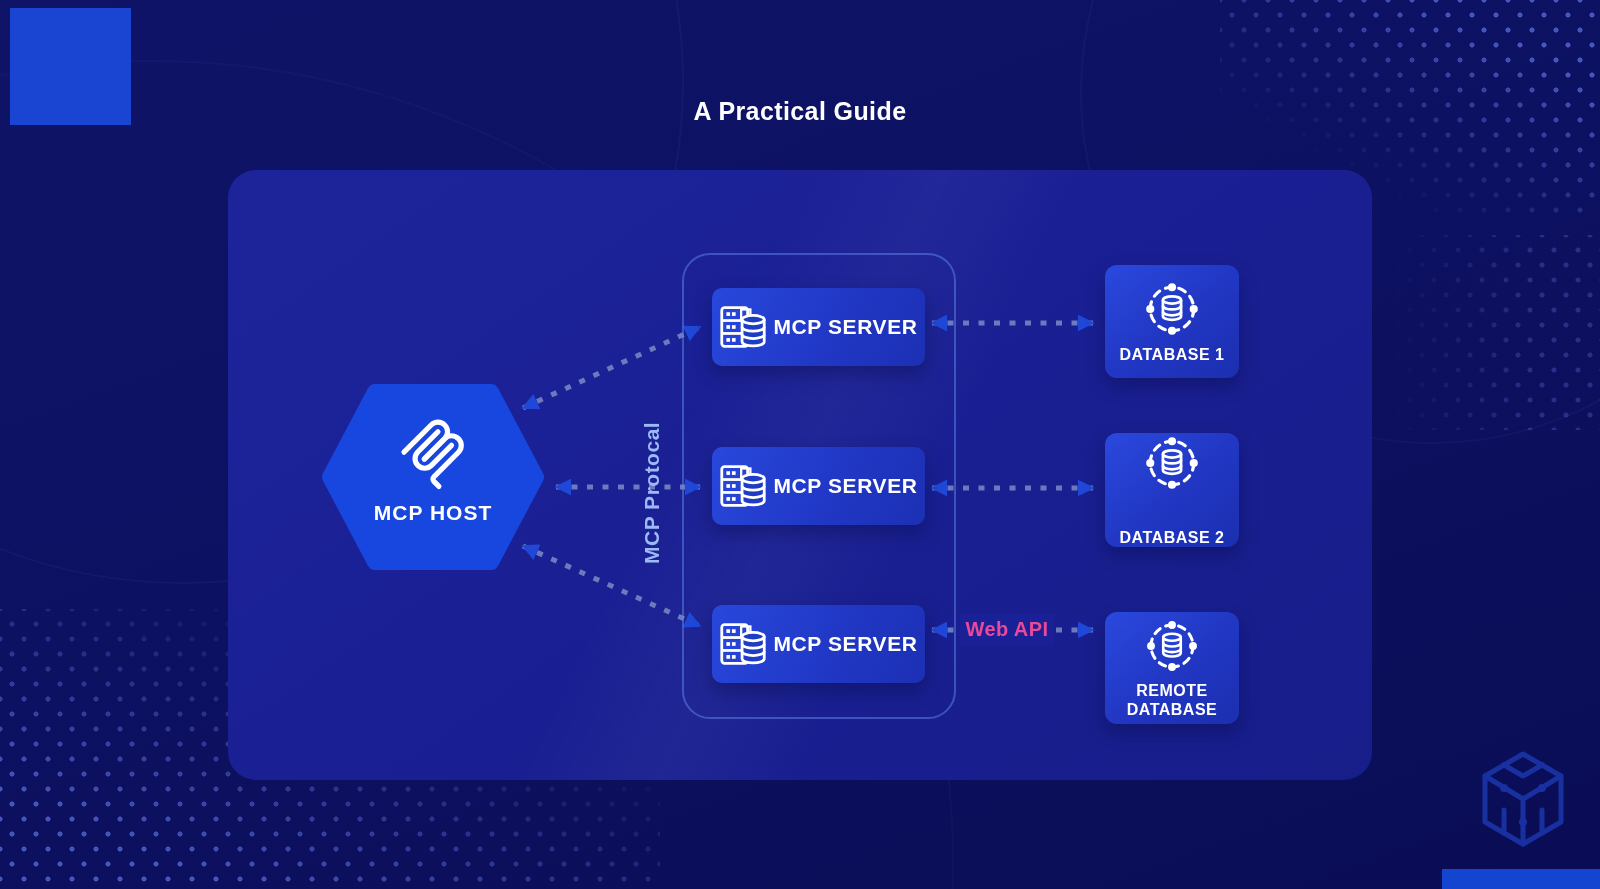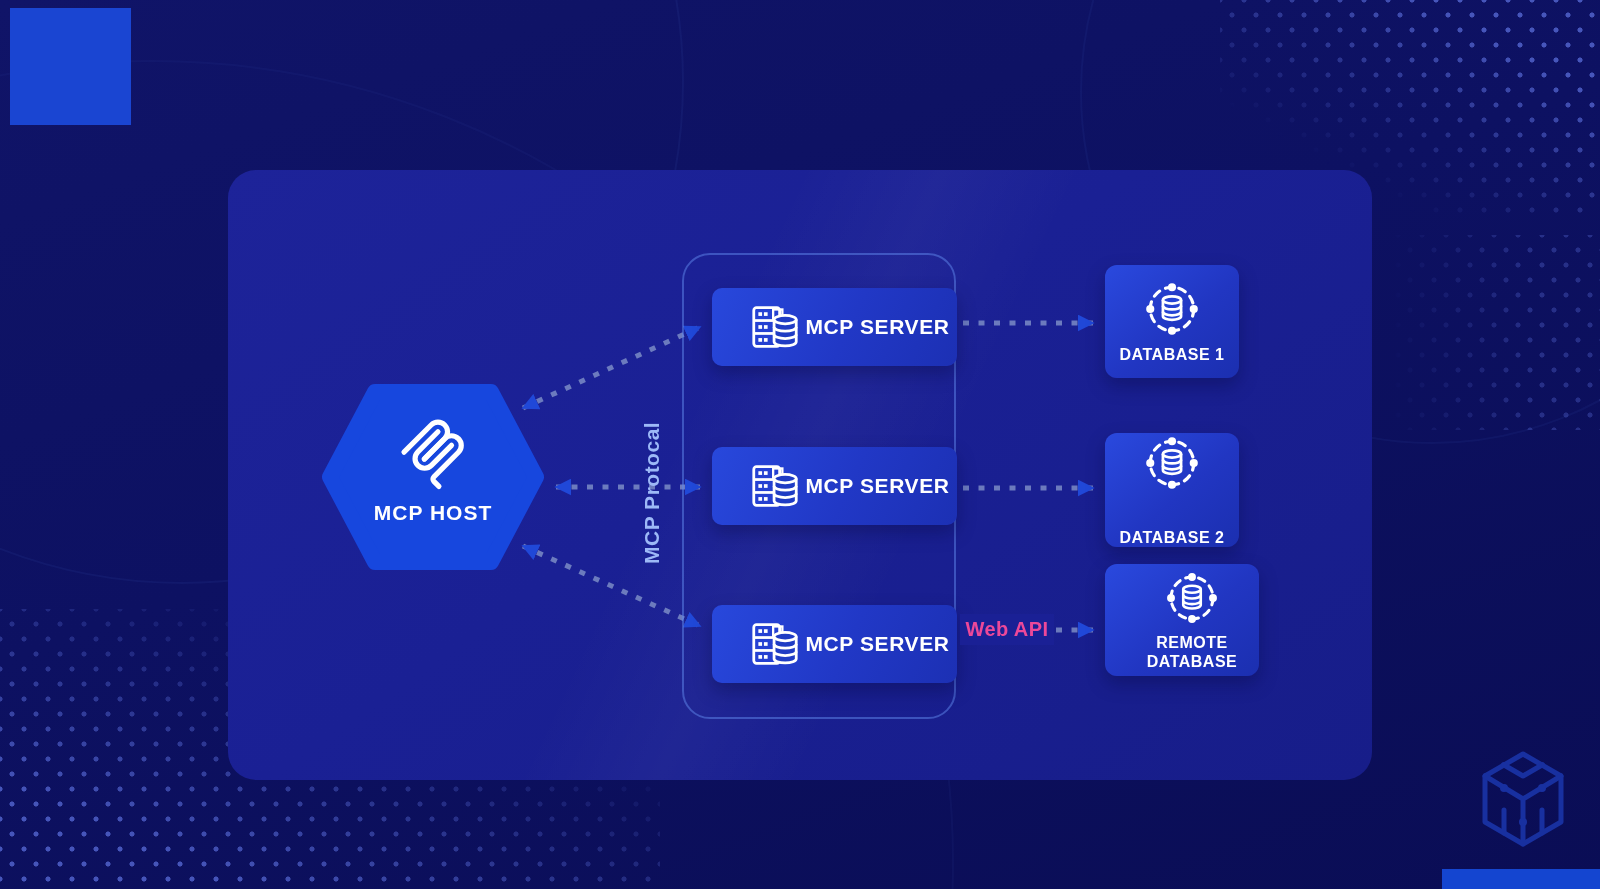--- a/index.html
+++ b/index.html
@@ -53,32 +53,31 @@
   .mid-container{
     position:absolute;left:682px;top:253px;width:270px;height:462px;border-radius:28px;
     border:2px solid rgba(95,135,235,0.50);z-index:4;
   }
   
   .server-box{
     position:absolute;left:712px;width:213px;height:78px;border-radius:10px;
     background:linear-gradient(115deg,#2848dc 0%,#2138c6 55%,#1c30b4 100%);
     display:flex;align-items:center;justify-content:center;gap:6px;z-index:5;
     box-shadow:0 8px 18px rgba(5,8,60,0.35);
-    padding-left:32px;
   }
   .server-box .label{color:#fff;font-size:21px;font-weight:bold;letter-spacing:.6px;}
   .sb-1{top:288px;} .sb-2{top:447px;} .sb-3{top:605px;}
   .db-box{
     position:absolute;left:1105px;width:134px;border-radius:12px;
     background:linear-gradient(140deg,#2a49de 0%,#2136c2 55%,#1b2fb0 100%);
     display:flex;flex-direction:column;align-items:center;justify-content:center;gap:7px;z-index:5;
     box-shadow:0 8px 18px rgba(5,8,60,0.35);
   }
   .db-box .label{color:#fff;font-size:16px;font-weight:bold;letter-spacing:.5px;text-align:center;line-height:19px;}
-  .db-1{top:265px;height:113px;} .db-2{top:433px;height:114px;gap:36px;} .db-3{top:564px;height:112px;padding-left:20px;}
+  .db-1{top:265px;height:113px;} .db-2{top:433px;height:114px;gap:36px;} .db-3{top:612px;height:112px;}
   
   .hex-wrap{position:absolute;left:318px;top:382px;width:230px;height:190px;z-index:5;}
   .hex-shape{position:absolute;left:0;top:0;width:230px;height:190px;}
   .hex-logo{position:absolute;left:76px;top:31px;width:78px;height:78px;}
   .hex-label{position:absolute;left:0;top:119px;width:100%;text-align:center;color:#fff;
     font-size:21px;font-weight:bold;letter-spacing:1px;}
   
   .protocol-label{
     position:absolute;left:630px;top:420px;height:145px;width:44px;z-index:6;
     writing-mode:vertical-rl;transform:rotate(180deg);text-align:center;
@@ -114,20 +113,21 @@
     <g fill="#1a34a8">
       <circle cx="45" cy="72" r="4"></circle>
         <circle cx="26" cy="38" r="4"></circle>
         <circle cx="64" cy="38" r="4"></circle>
       <circle cx="26" cy="15" r="3"></circle>
         <circle cx="64" cy="15" r="3"></circle>
     </g>
   </svg>
 
   <div class="title-block">
+    <div class="title-line2">A Practical Guide</div>
   </div>
 
   <div class="panel"></div>
 
   <svg class="arrows" viewBox="0 0 1600 889">
     <defs>
       <marker id="ah" viewBox="0 0 10 10" refX="9" refY="5" markerWidth="3.4" markerHeight="3.4" orient="auto-start-reverse">
         <path d="M0 0 L10 5 L0 10 Z" fill="#2048d8"></path>
       </marker>
     </defs>

